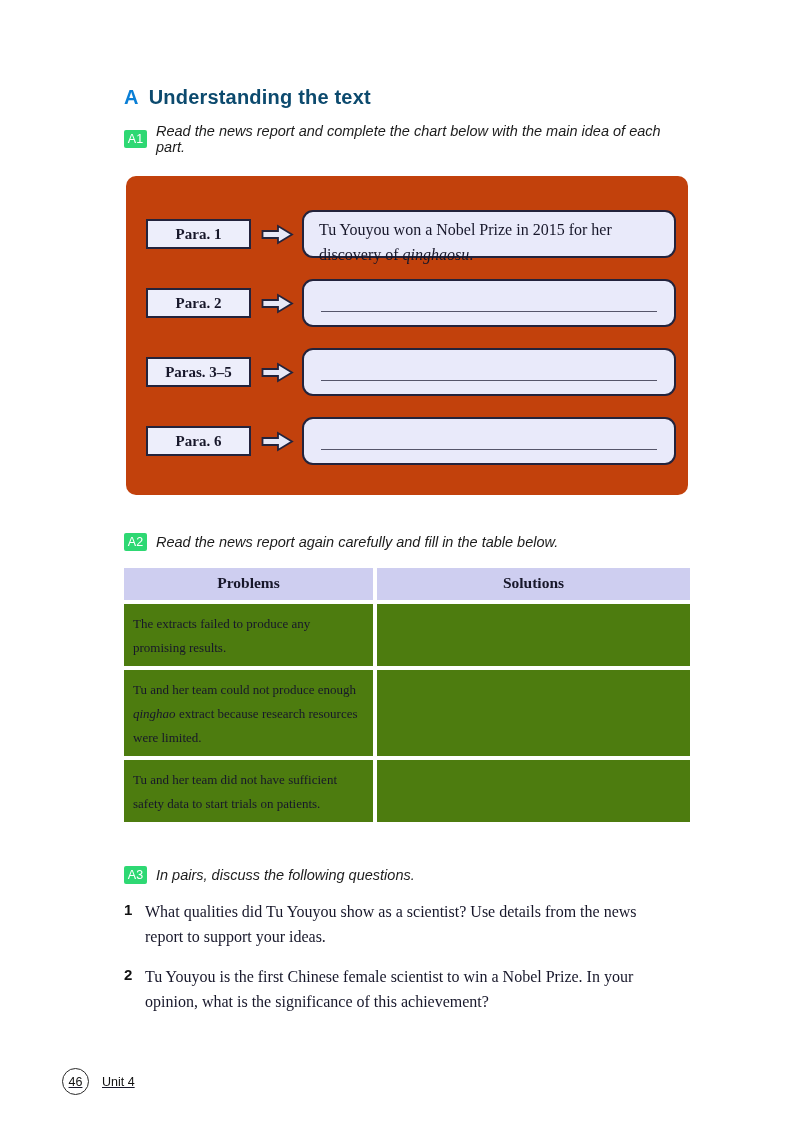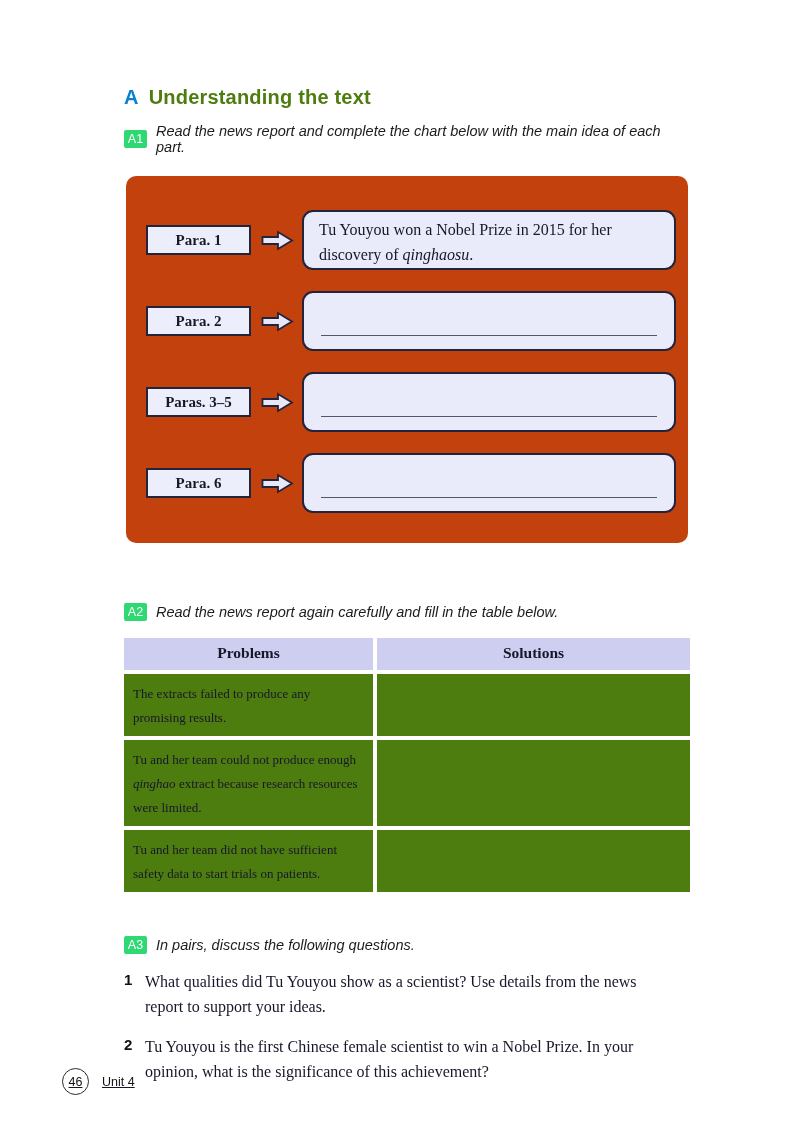--- a/index.html
+++ b/index.html
@@ -9,54 +9,54 @@
     font-family:"Liberation Serif", serif; color:#17172a;
   }
   .content { position:absolute; left:124px; top:0; width:566px; }
 
   
   h1 {
     margin-top:86px; font-family:"Liberation Sans", sans-serif;
     font-size:20px; font-weight:bold; letter-spacing:0.2px;
   }
   .h-letter { color:#0a7fd6; margin-right:10px; }
-  .h-title  { color:#4d7c0f; }
+  .h-title  { color:#0c4a6e; }
 
   
   .task-head { display:flex; align-items:center; gap:9px; }
   .badge {
     width:23px; height:18px; flex:none; border-radius:2px;
     background:#2ed873; color:#ffffff;
     font-family:"Liberation Sans", sans-serif; font-size:12.5px; font-weight:normal;
     display:flex; align-items:center; justify-content:center;
   }
   .instruction {
     font-family:"Liberation Sans", sans-serif; font-style:italic;
     font-size:14.5px; color:#1c1c1c;
   }
   .mt-a1 { margin-top:14px; }
-  .mt-a2 { margin-top:60px;text-align:center; }
+  .mt-a2 { margin-top:38px;text-align:center; }
   .mt-a3 { margin-top:44px; }
 
   
   .panel {
     margin-top:21px; margin-left:2px; width:562px;
     background:#c2410c; padding:34px 12px 30px 20px;border-radius:10px;
   }
   .chart-row { display:flex; align-items:center; margin-bottom:21px; }
   .chart-row:last-child { margin-bottom:0; }
   .para-box {
     width:105px; height:30px; flex:none;
     border:2px solid #23233c; background:#edeefb;
     display:flex; align-items:center; justify-content:center;
     font-size:15px; font-weight:bold;
   }
   .arrow-wrap { flex:none; margin:0 8px 0 10px; display:flex; }
   .answer-box {
-    flex:1; height:60px; border:2px solid #23233c; border-radius:11px;
+    flex:1; height:48px; border:2px solid #23233c; border-radius:11px;
     background:#e9eafa; position:relative;
   }
   .answer-text { padding:5px 12px 0 15px; font-size:16px; line-height:25px; }
   .blank-line {
     position:absolute; left:17px; right:17px; bottom:13px;
     border-bottom:1.5px solid #55556a;
   }
 
   
   .ptable { margin-top:17px; display:grid; grid-template-columns:249px 1fr; gap:4px; }

